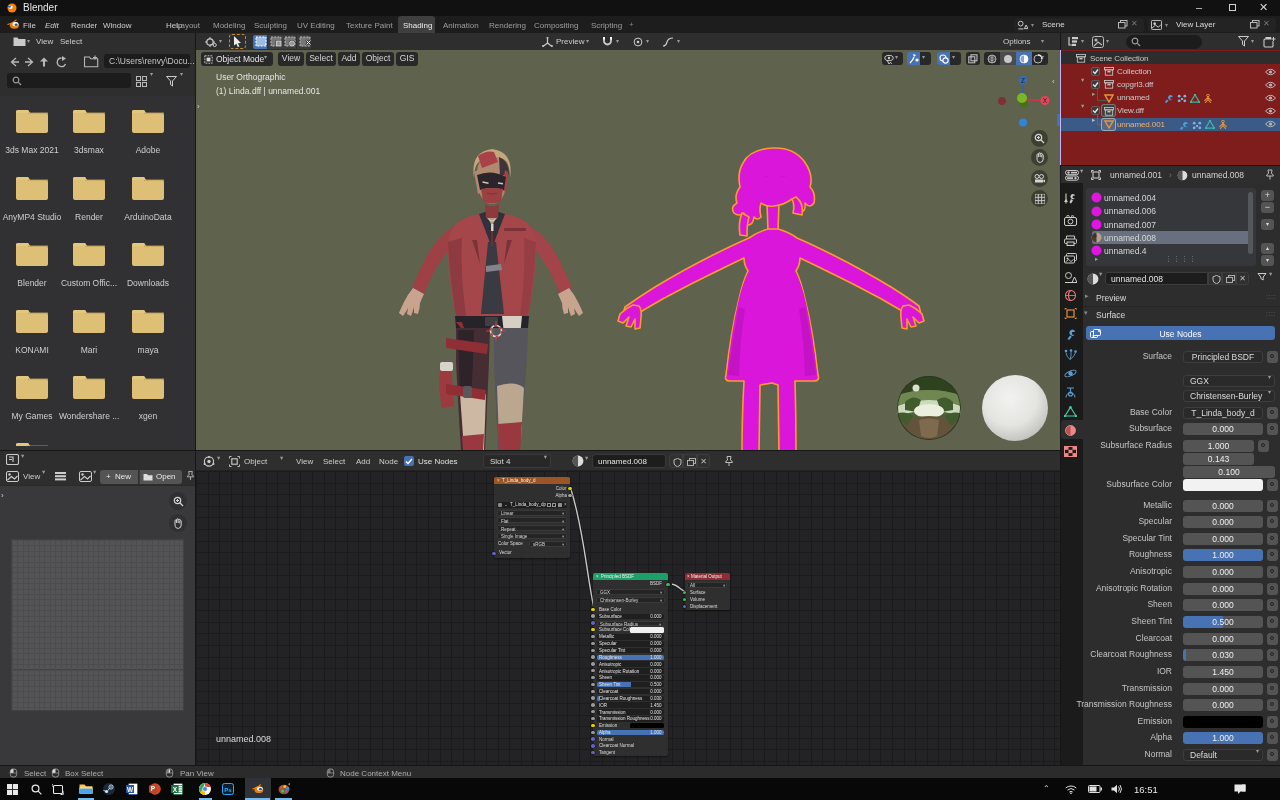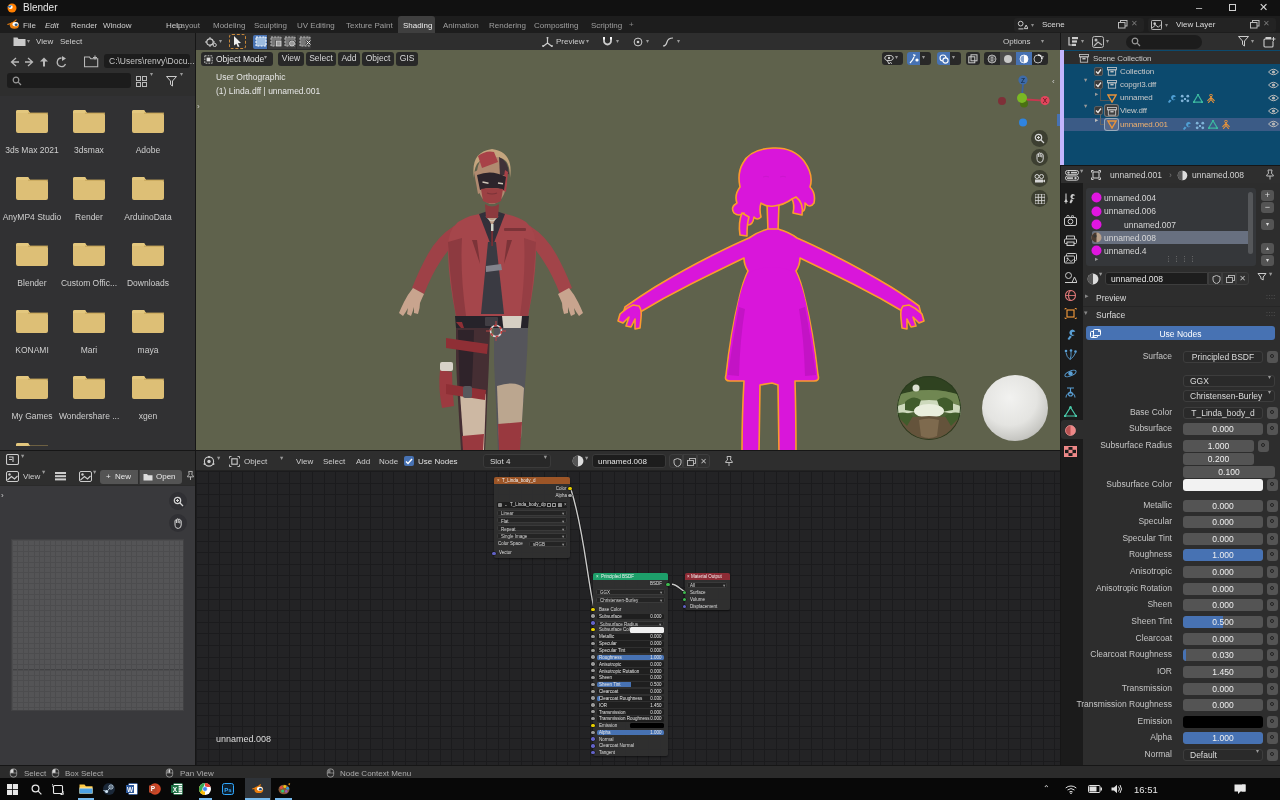--- a/index.html
+++ b/index.html
@@ -598,21 +598,21 @@
       <svg style="position:absolute;left:3.5px;top:3.5px" width="10" height="10" viewBox="0 0 10 10">
         <path d="M0 0 h10 v10 h-10 z M0 3.3 h10 M0 6.6 h10 M3.3 0 v10 M6.6 0 v10" stroke="#d5d5d5" stroke-width="0.9" fill="none"></path>
       </svg>
     </div>
     
     <span class="abs" style="left:1px;top:52px;color:#cfcfcf;font-size:8px;">›</span>
     <span class="abs" style="left:856px;top:27px;color:#cfcfcf;font-size:8px;">‹</span>
     <div class="abs" style="left:861px;top:64px;width:3px;height:12px;background:#4772b3;"></div>
   </div>
 
-  <div class="abs" id="outliner" style="left:1060px;top:50px;width:220px;height:115px;background:#0c4a6e;border-left:4px solid #c4b5fd;font-size:8px;letter-spacing:-0.1px;color:#c9c9c9;overflow:hidden;">
+  <div class="abs" id="outliner" style="left:1060px;top:50px;width:220px;height:115px;background:#7f1d1d;border-left:1px solid #c4b5fd;font-size:8px;letter-spacing:-0.1px;color:#c9c9c9;overflow:hidden;">
     <div class="abs" style="left:0;top:1px;width:220px;height:13px;background:#2d2d2d;"></div>
     <svg class="abs" style="left:15px;top:4px" width="10" height="9" viewBox="0 0 12 11">
       <rect x="0.5" y="0.5" width="11" height="3" fill="none" stroke="#ccc" stroke-width="1"></rect>
       <rect x="1.5" y="3.5" width="9" height="6.5" fill="none" stroke="#ccc" stroke-width="1"></rect>
       <rect x="4" y="5" width="4" height="1.6" fill="#ccc"></rect>
     </svg>
     <span class="abs" style="left:29px;top:3.5px;">Scene Collection</span>
     <svg class="abs" style="left:30px;top:16.7px" width="9" height="9" viewBox="0 0 9 9">
       <rect x="0.5" y="0.5" width="8" height="8" rx="1.5" fill="#3b3b3b" stroke="#666" stroke-width="0.8"></rect>
       <path d="M2 4.5 L4 6.5 L7 2.5" stroke="#e8e8e8" stroke-width="1.3" fill="none"></path>
@@ -825,21 +825,21 @@
       <circle cx="5.5" cy="5.5" r="5" fill="#e016e0"></circle>
     </svg>
     <span class="abs" style="left:43px;top:27.1px;color:#d6d6d6;">unnamed.004</span>
     <svg class="abs" style="left:30px;top:39.599999999999994px" width="11" height="11" viewBox="0 0 11 11">
       <circle cx="5.5" cy="5.5" r="5" fill="#e016e0"></circle>
     </svg>
     <span class="abs" style="left:43px;top:40.3px;color:#d6d6d6;">unnamed.006</span>
     <svg class="abs" style="left:30px;top:52.8px" width="11" height="11" viewBox="0 0 11 11">
       <circle cx="5.5" cy="5.5" r="5" fill="#e016e0"></circle>
     </svg>
-    <span class="abs" style="left:43px;top:53.5px;color:#d6d6d6;margin-left:20px;">unnamed.007</span>
+    <span class="abs" style="left:43px;top:53.5px;color:#d6d6d6;">unnamed.007</span>
     <div class="abs" style="left:31px;top:64.80000000000001px;width:160px;height:13px;background:#687080;border-radius:2px;"></div>
     <svg class="abs" style="left:30px;top:66.2px" width="11" height="11" viewBox="0 0 11 11">
       <circle cx="5.5" cy="5.5" r="5" fill="#b9a08a"></circle>
       <path d="M5.5 0.5 A5 5 0 0 0 5.5 10.5 L5.5 5.5 Z" fill="#4a3a30"></path>
       <circle cx="4" cy="4" r="1.6" fill="#333"></circle>
     </svg>
     <span class="abs" style="left:43px;top:66.9px;color:#d6d6d6;">unnamed.008</span>
     <svg class="abs" style="left:30px;top:79.39999999999999px" width="11" height="11" viewBox="0 0 11 11">
       <circle cx="5.5" cy="5.5" r="5" fill="#e016e0"></circle>
     </svg>
@@ -921,21 +921,21 @@
         <div style="position:absolute;left:2.5px;top:3px;width:4px;height:4px;border:1.2px solid #222;border-radius:50%;"></div>
       </div>
     <div class="abs" style="left:0;top:274px;width:111px;text-align:right;color:#c6c6c6;">Subsurface Radius</div>
     <div class="abs" style="left:122px;top:274px;width:71px;height:12px;background:#545454;border-radius:3px;overflow:hidden;">
         <span style="position:absolute;left:0;right:0;top:0.5px;text-align:center;color:#f0f0f0;">1.000</span>
       </div>
       <div class="abs" style="left:197px;top:274px;width:11px;height:12px;background:#545454;border-radius:3px;">
         <div style="position:absolute;left:2.5px;top:3px;width:4px;height:4px;border:1.2px solid #222;border-radius:50%;"></div>
       </div>
     <div class="abs" style="left:122px;top:287px;width:71px;height:12px;background:#545454;border-radius:3px;overflow:hidden;">
-        <span style="position:absolute;left:0;right:0;top:0.5px;text-align:center;color:#f0f0f0;">0.200</span>
+        <span style="position:absolute;left:0;right:0;top:0.5px;text-align:center;color:#f0f0f0;">0.143</span>
       </div>
     <div class="abs" style="left:122px;top:300px;width:92px;height:12px;background:#545454;border-radius:3px;overflow:hidden;">
         <span style="position:absolute;left:0;right:0;top:0.5px;text-align:center;color:#f0f0f0;">0.100</span>
       </div>
     <div class="abs" style="left:0;top:313px;width:111px;text-align:right;color:#c6c6c6;">Subsurface Color</div>
     <div class="abs" style="left:122px;top:313px;width:80px;height:12px;background:#f2f2f2;border-radius:3px;"></div>
       <div class="abs" style="left:206px;top:313px;width:11px;height:12px;background:#545454;border-radius:3px;">
         <div style="position:absolute;left:2.5px;top:3px;width:4px;height:4px;border:1.2px solid #222;border-radius:50%;"></div>
       </div>
     <div class="abs" style="left:0;top:334px;width:111px;text-align:right;color:#c6c6c6;">Metallic</div>

